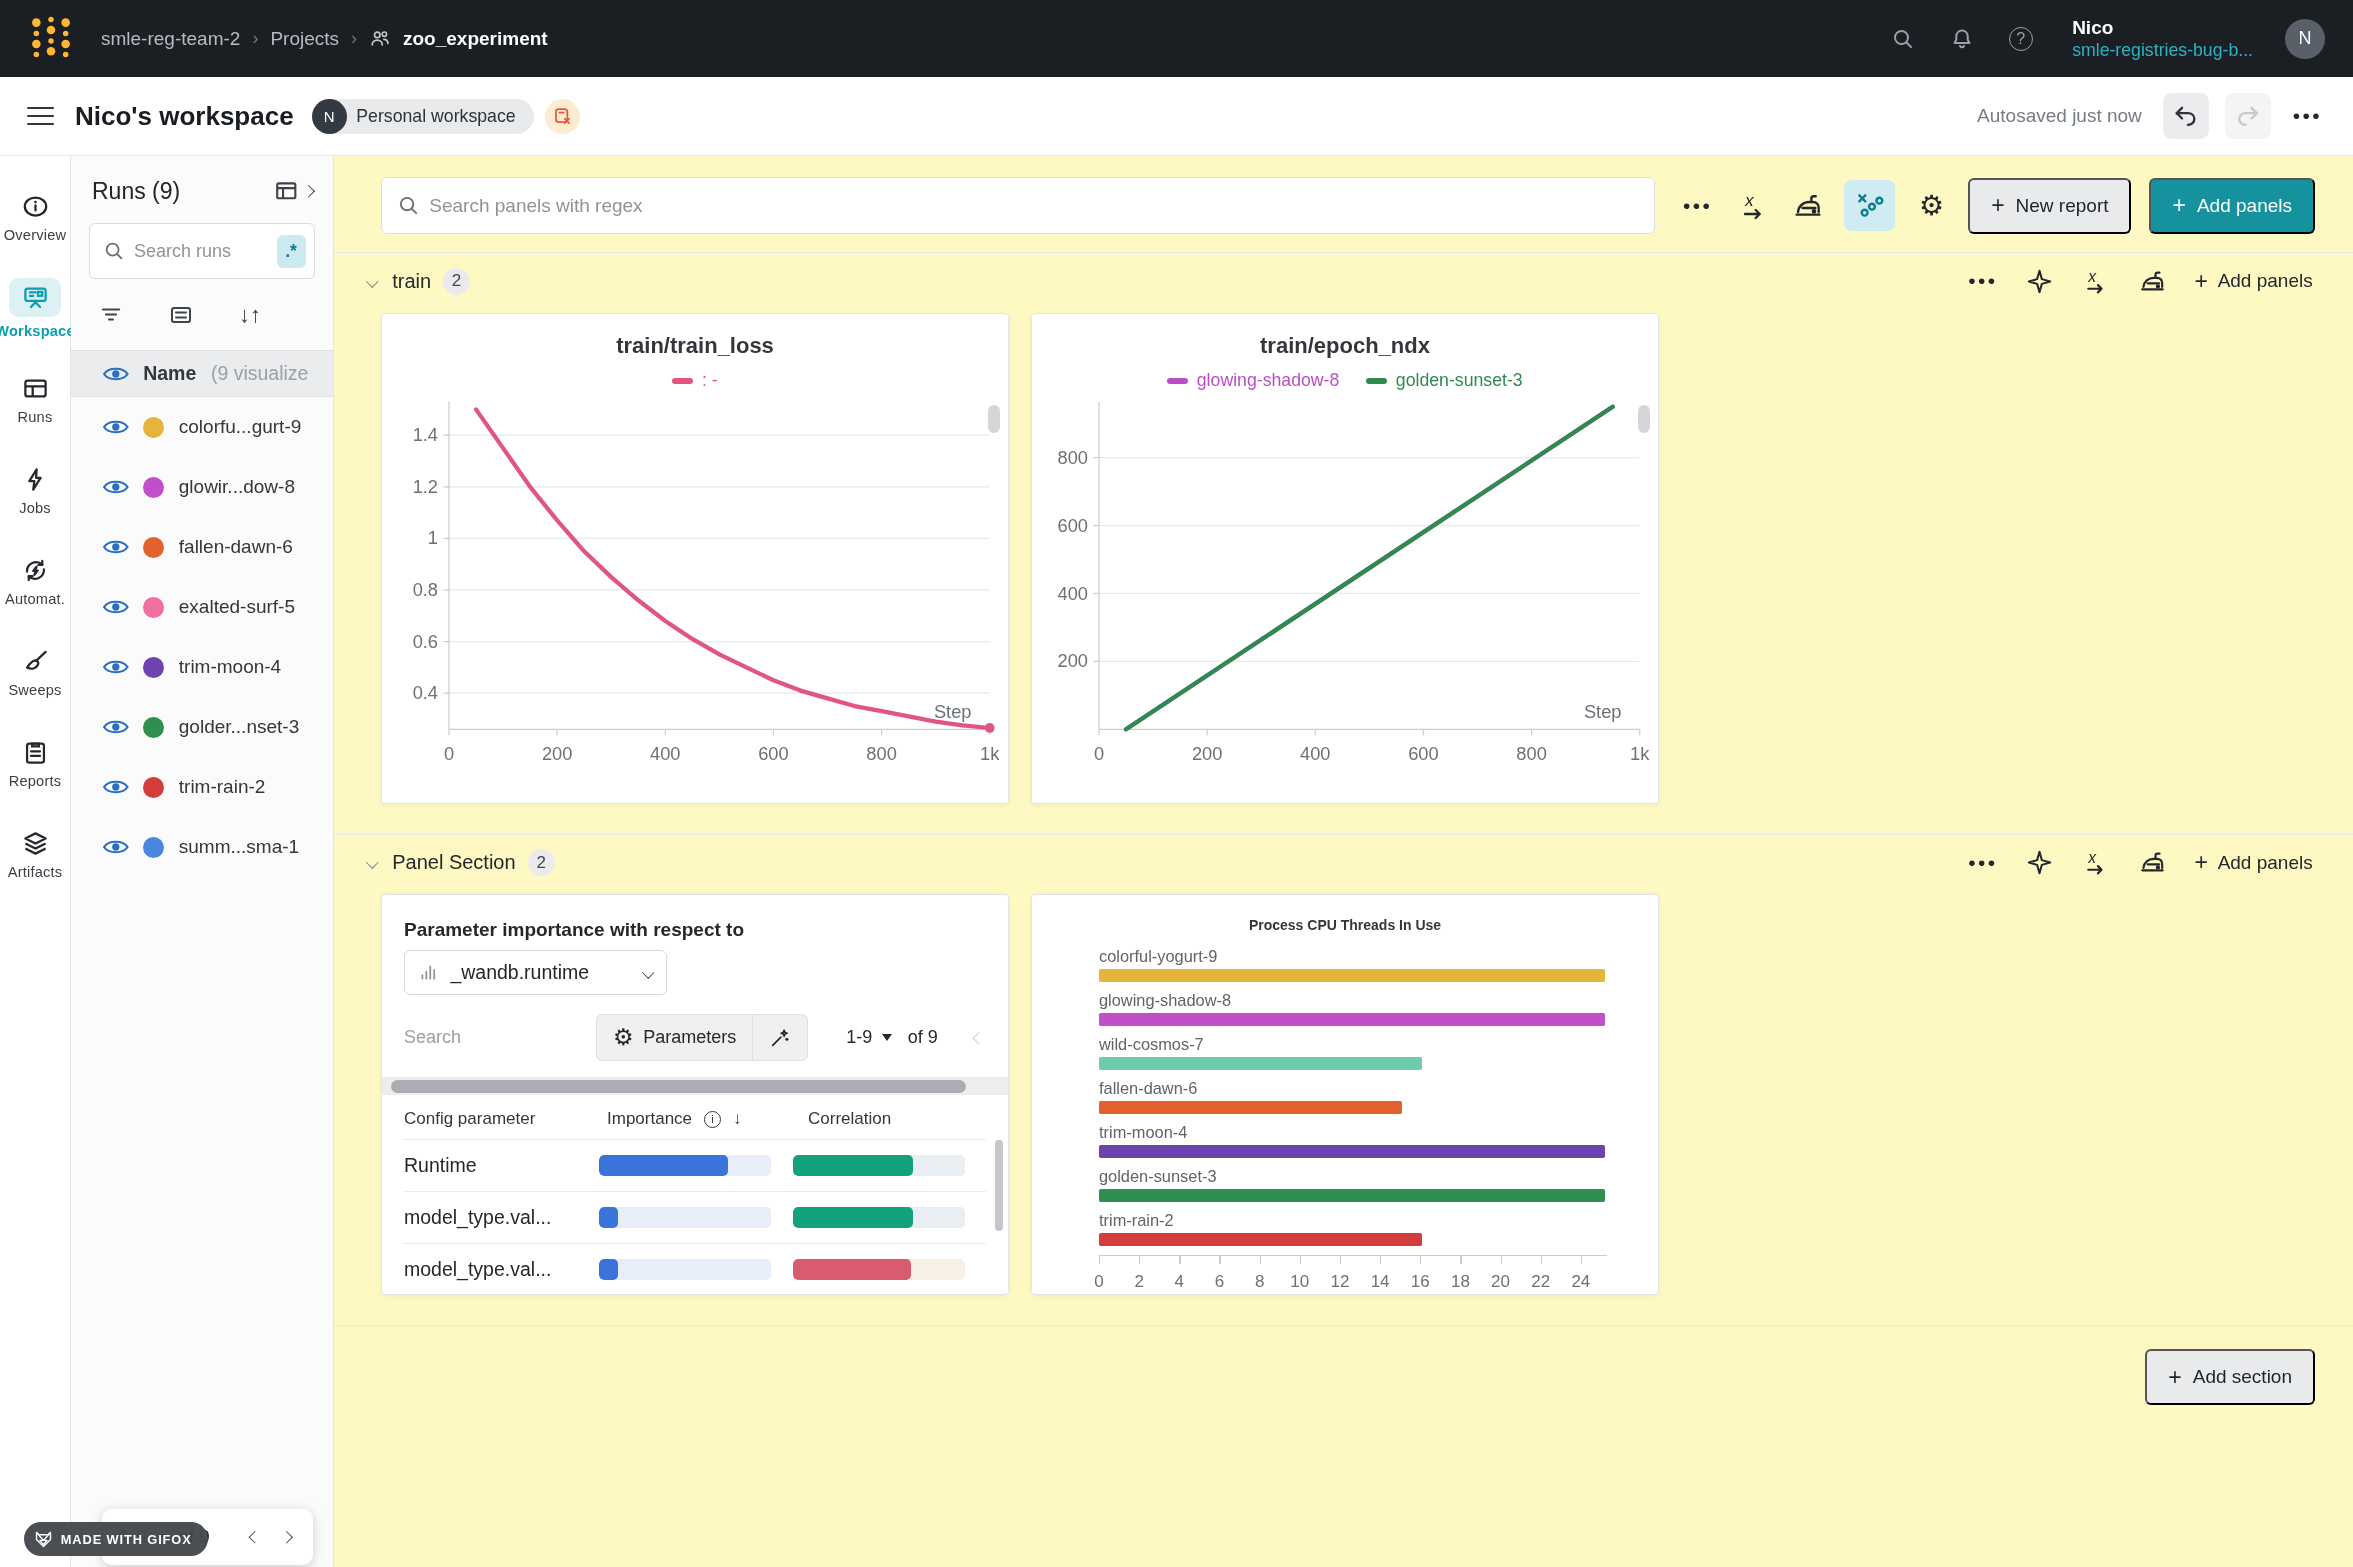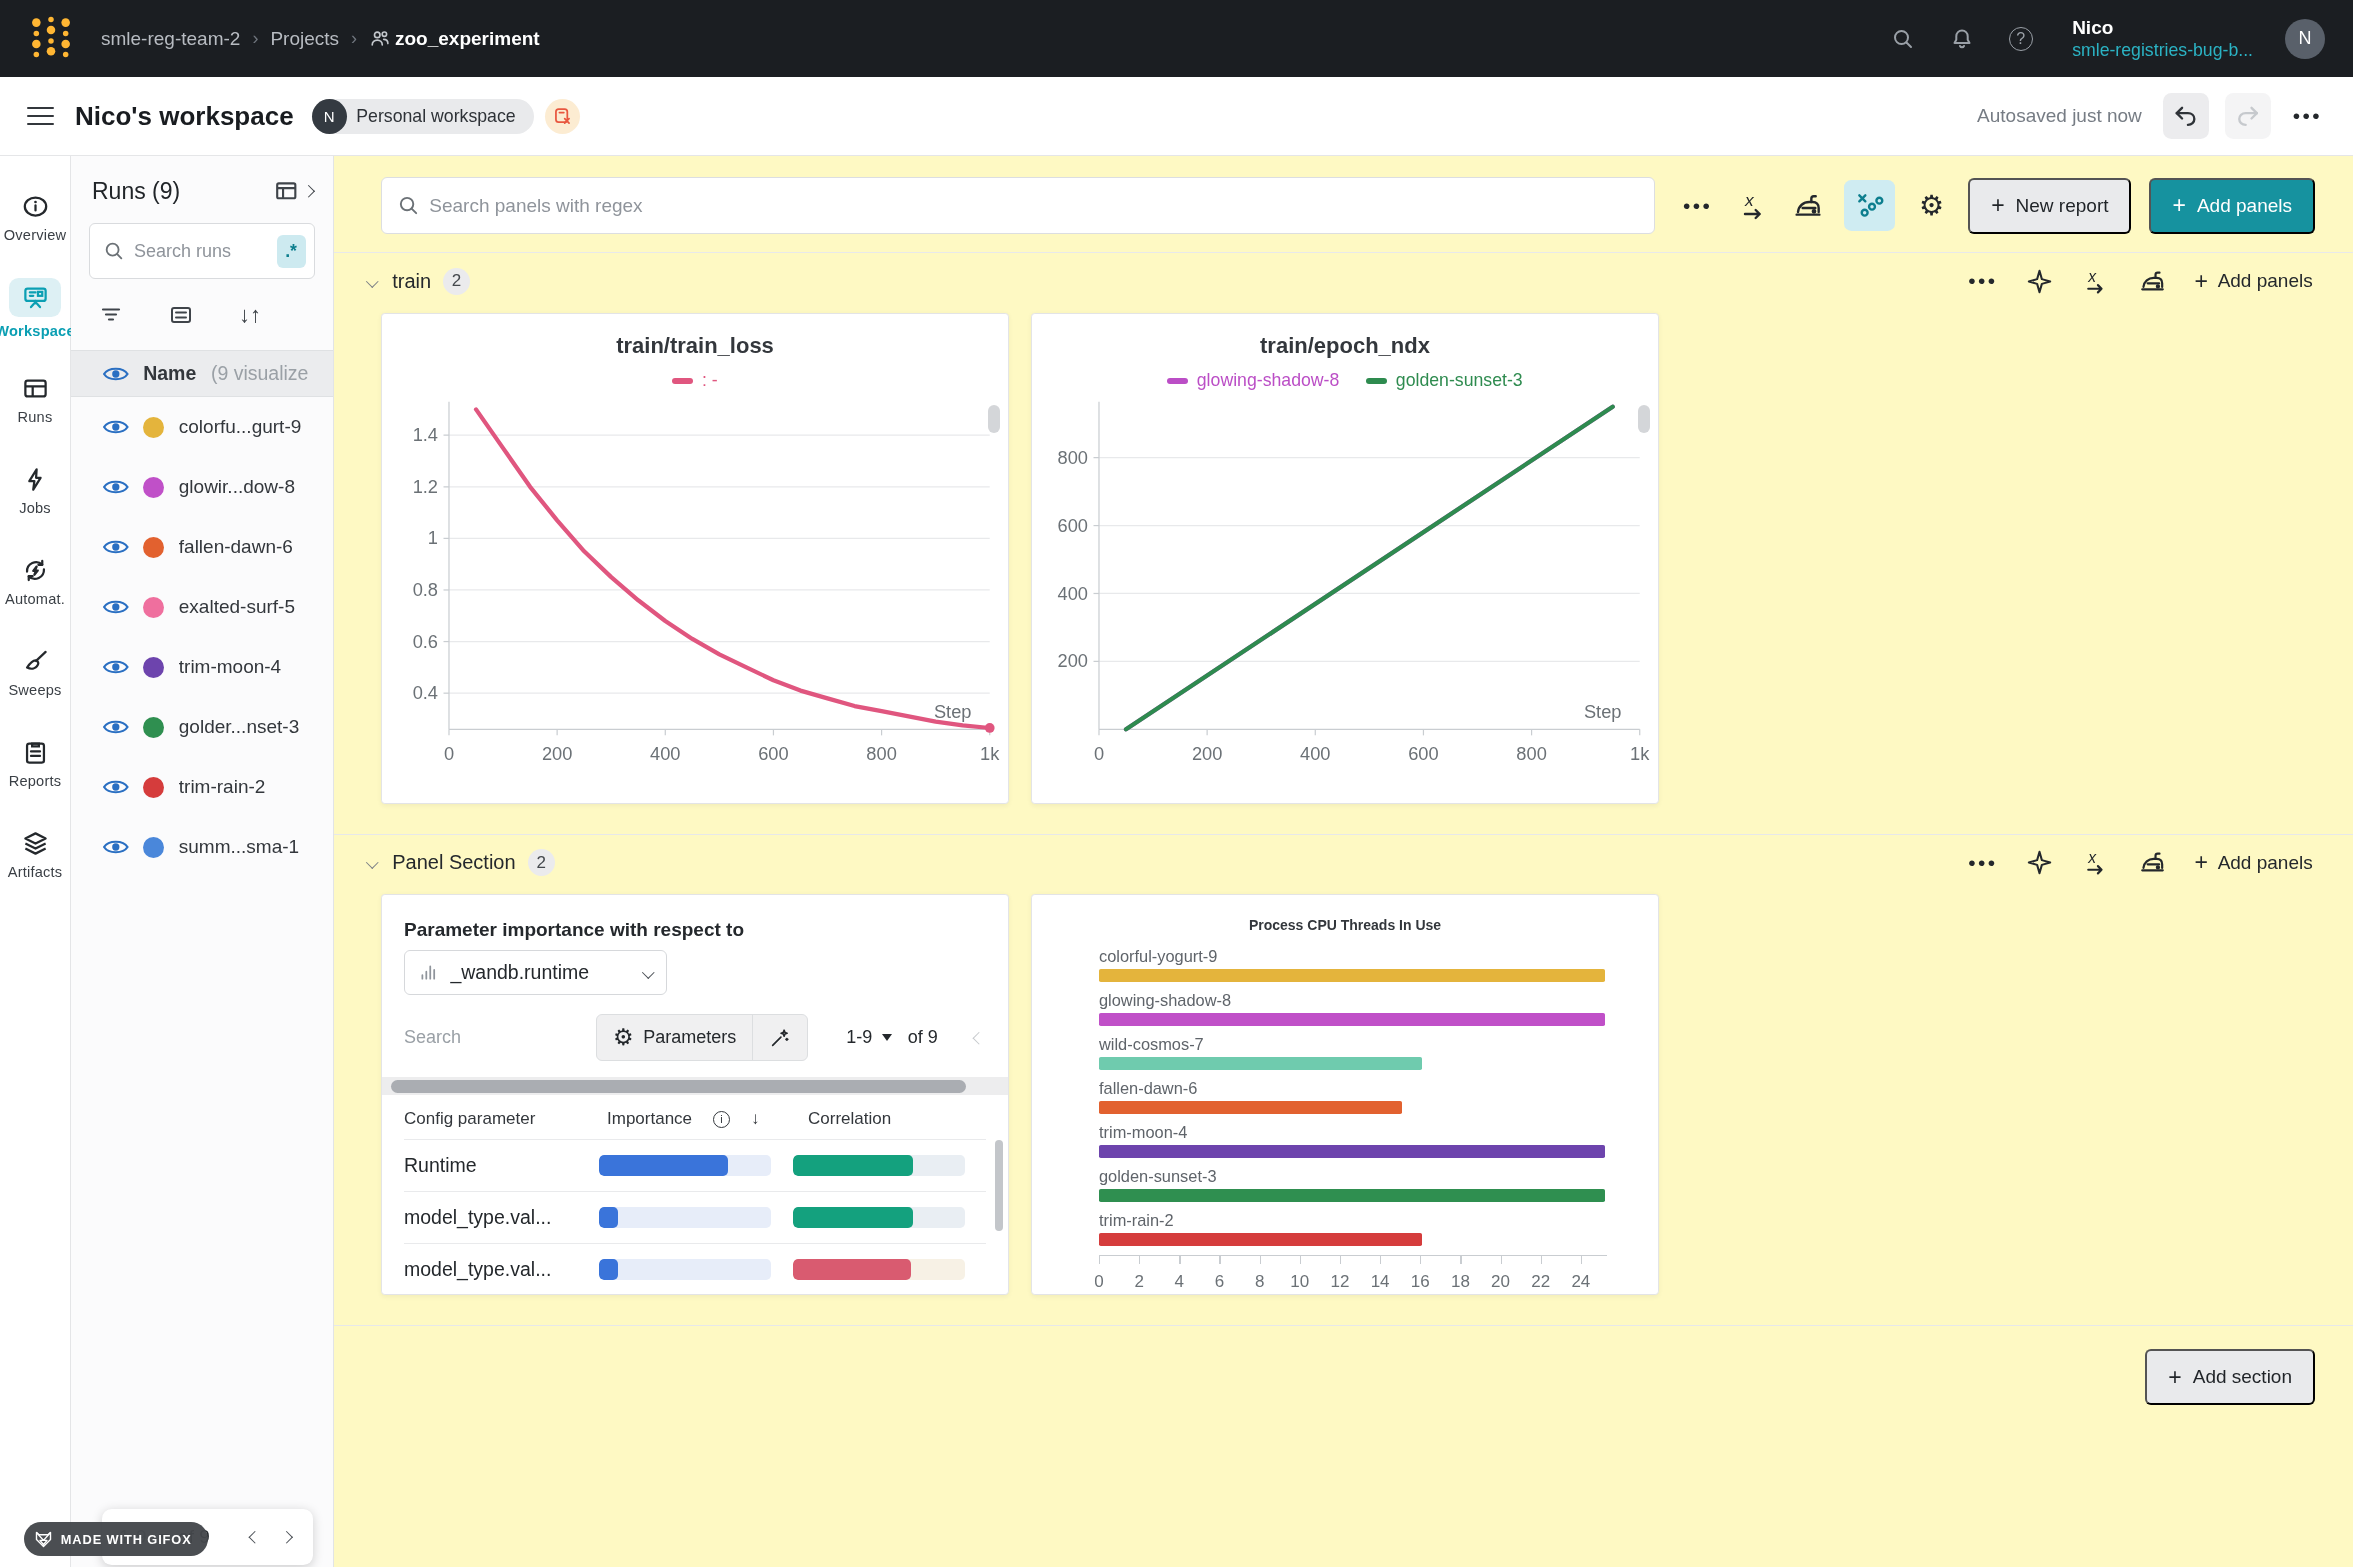--- a/index.html
+++ b/index.html
@@ -7,21 +7,21 @@
     font-family:"Liberation Sans",sans-serif; background:#f7f7f8; position:relative; }
   svg { display:block; }
   svg text { font-family:"Liberation Sans",sans-serif; }
 
   
   .topnav { height:77px; background:#1b1e22; display:flex; align-items:center;
     padding:0 29px; color:#fff; }
   .logo { margin-right:28px; }
   .crumbs { display:flex; align-items:center; gap:12px; font-size:19px; color:#b8bcc2; }
   .crumb-sep { color:#6f757d; font-size:18px; }
-  .crumb-project { color:#fff; font-weight:700; display:flex; align-items:center; gap:4px; }
+  .crumb-project { color:#fff; font-weight:700; display:flex; align-items:center; gap:12px; }
   .topnav-right { margin-left:auto; display:flex; align-items:center; gap:32px; }
   .tn-icon { width:27px; height:27px; display:flex; align-items:center; justify-content:center; cursor:pointer; }
   .help-circle { width:24px; height:24px; border:1.8px solid #9aa0a7; border-radius:50%;
     color:#9aa0a7; font-size:16px; display:flex; align-items:center; justify-content:center; }
   .user-block { display:flex; flex-direction:column; line-height:1.25; margin-left:6px; }
   .user-name { font-size:19px; font-weight:700; color:#fff; }
   .user-org { font-size:17.7px; color:#2bb3c4; }
   .avatar { width:40px; height:40px; border-radius:50%; background:#59606a; color:#fff;
     font-size:18px; display:flex; align-items:center; justify-content:center; }
 
@@ -157,21 +157,21 @@
   .pi-pager { display:flex; align-items:center; gap:7.3px; margin-left:38px; font-size:18px; color:#24282c; }
   .caret-down { width:0; height:0; border-left:5.5px solid transparent; border-right:5.5px solid transparent;
     border-top:7.3px solid #24282c; display:inline-block; margin-left:2.4px;}
   .pi-chevleft { margin-left:auto; margin-right:2.4px; border-color:#c6c9cc; width:8.5px; height:8.5px;
     border-right:1.8px solid #c6c9cc; border-bottom:1.8px solid #c6c9cc; transform:rotate(135deg);}
   .hscroll-strip { margin:16px -22px 0 -22px; height:18px; background:#ededee; position:relative; }
   .hscroll-bar { position:absolute; left:8.5px; top:2.4px; height:13.4px; width:92%;
     background:#aaadb2; border-radius:6.7px; }
   .pt-header { display:flex; align-items:center; height:40px; margin-top:3.7px; }
   .pt-header .h1 { width:203px; font-size:17px; color:#33373c; font-weight:500;}
-  .pt-header .h2 { width:201px; font-size:17px; color:#33373c; font-weight:500; display:flex; align-items:center; gap:21px;}
+  .pt-header .h2 { width:201px; font-size:17px; color:#33373c; font-weight:500; display:flex; align-items:center; gap:12px;}
   .pt-header .h3 { font-size:17px; color:#33373c; font-weight:500;}
   .info-circle { width:17px; height:17px; border:1.2px solid #33373c; border-radius:50%;
     font-size:11px; display:inline-flex; align-items:center; justify-content:center; color:#33373c;}
   .arrow-down-glyph { font-size:17px; color:#33373c; font-weight:700;}
   .pt-row { display:flex; align-items:center; height:52px; border-top:1.2px solid #e9eaec; }
   .pt-name { width:203px; font-size:19.5px; color:#24282c; white-space:nowrap; }
   .meter { width:172px; height:21px; border-radius:4.9px; position:relative; overflow:hidden; }
   .meter-cell { width:201px; }
   .meter-fill { height:100%; border-radius:4.9px; }
   .vscroll { position:absolute; right:4.9px; top:245px; width:8.5px; height:91px;

